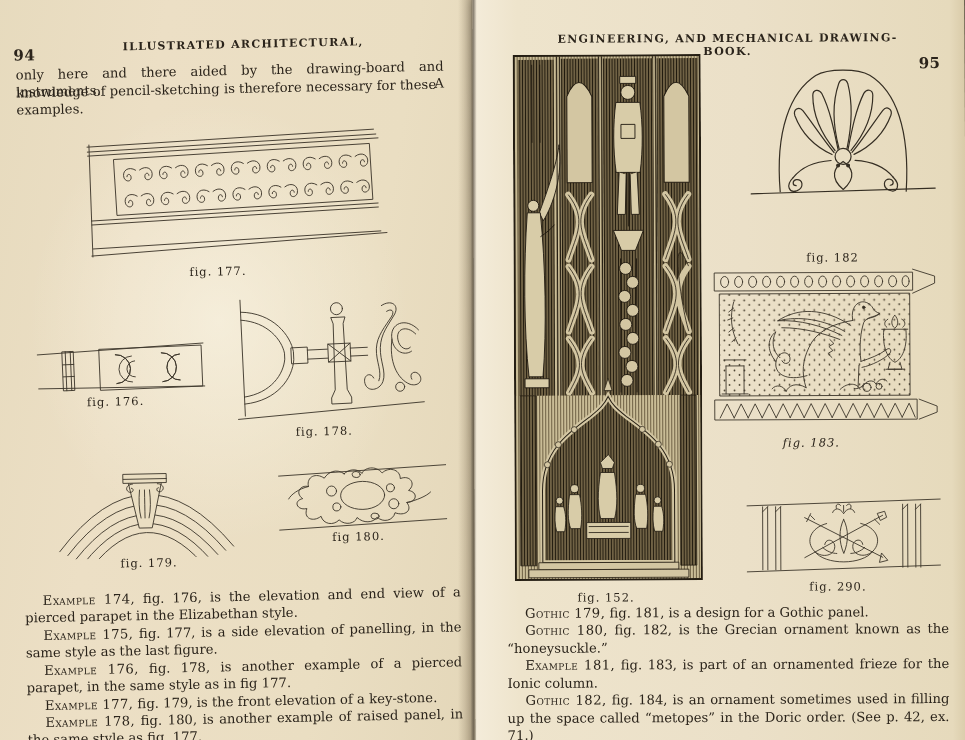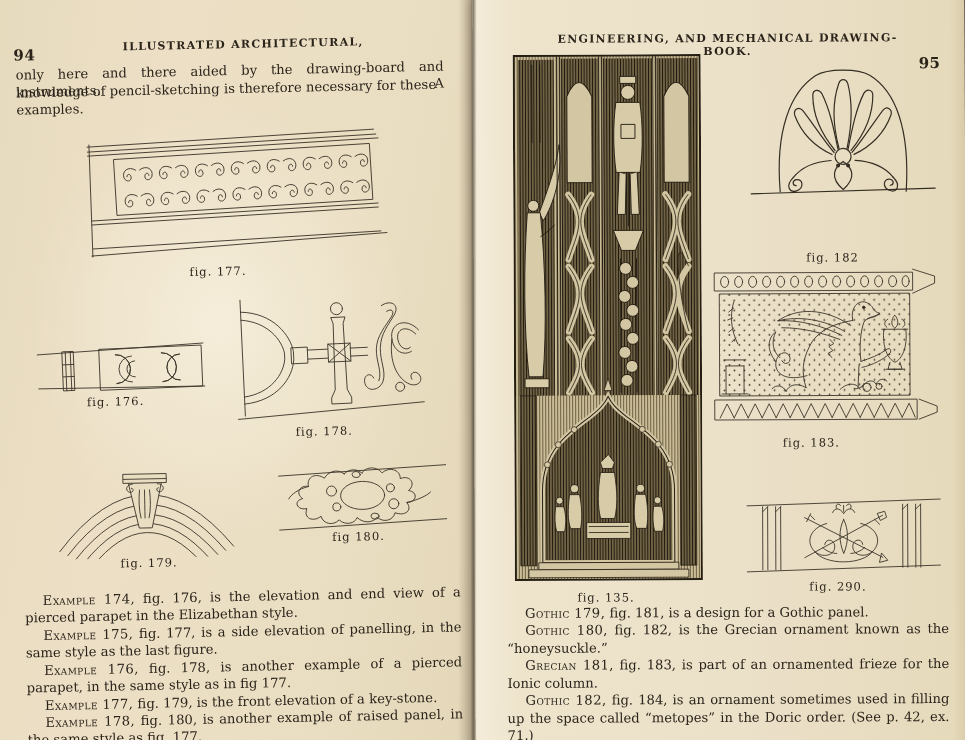--- a/index.html
+++ b/index.html
@@ -264,21 +264,21 @@
           <path d="M41,452 C40,462 40,470 42,477 L50,477 C52,466 51,458 49,452 Z"></path>
         <circle cx="143" cy="446" r="3.5"></circle>
           <path d="M139,452 C138,462 138,470 140,477 L148,477 C150,466 149,458 147,452 Z"></path>
         <rect x="72" y="468" width="44" height="16"></rect>
         <path d="M74,472 H114 M74,478 H114" fill="none"></path>
       </g>
       <rect x="24" y="508" width="140" height="7" fill="#d3c6a2" stroke="#241d12" stroke-width="0.8"></rect>
       <rect x="14" y="515" width="160" height="8" fill="#d3c6a2" stroke="#241d12" stroke-width="0.8"></rect>
     </svg>
   </div>
-  <div class="caption" style="left:76px;top:594px;width:110px;">fig. 135.</div>
+  <div class="caption" style="left:76px;top:594px;width:110px;">fig. 152.</div>
 
   <div class="fig" style="left:276px;top:62px;">
     <svg width="188" height="144" viewBox="0 0 188 144">
       <g class="ink">
         <path d="M2,136 L186,131"></path>
         <path d="M31,134 C26,72 42,34 67,18 C79,11 109,11 121,18 C147,34 161,72 157,134"></path>
         <circle cx="94" cy="99" r="8"></circle>
         <path d="M90,91 C84,68 83,46 90,26 C92,21 97,21 99,26 C104,46 103,68 98,91"></path>
         <path d="M86,93 C72,76 64,58 64,38 C64,32 70,31 73,36 C81,52 85,72 89,92"></path>
         <path d="M102,93 C116,76 124,58 124,38 C124,32 118,31 115,36 C107,52 103,72 99,92"></path>
@@ -348,21 +348,21 @@
         <path d="M183,48 C179,52 179,58 183,61 C187,58 187,52 183,48 M176,52 C172,54 172,58 175,60 M190,52 C194,54 194,58 191,60"></path>
 
         <rect x="3" y="132" width="202" height="20"></rect>
         <path d="M207,132 L225,139 L225,145 L207,152"></path>
         <g>
           <path d="M8,150 L15,136 L22,150 M22,150 L29,136 L36,150 M36,150 L43,136 L50,150 M50,150 L57,136 L64,150 M64,150 L71,136 L78,150 M78,150 L85,136 L92,150 M92,150 L99,136 L106,150 M106,150 L113,136 L120,150 M120,150 L127,136 L134,150 M134,150 L141,136 L148,150 M148,150 L155,136 L162,150 M162,150 L169,136 L176,150 M176,150 L183,136 L190,150 M190,150 L197,136 L203,150"></path>
         </g>
       </g>
     </svg>
   </div>
-  <div class="caption" style="left:282px;top:440px;width:110px;">fig. 183.</div>
+  <div class="caption" style="left:282px;top:440px;width:110px;font-style:italic;">fig. 183.</div>
 
   <div class="fig" style="left:272px;top:496px;">
     <svg width="194" height="88" viewBox="0 0 194 88">
       <g class="ink-thin">
         <path d="M0,14 L194,8 M0,80 L194,74"></path>
         <path d="M16,15 V78 M21,15 V78 M29,15 V78 M34,15 V78 M16,20 L21,15 M29,20 L34,15"></path>
         <path d="M156,13 V76 M161,13 V76 M169,13 V76 M174,13 V76 M156,18 L161,13 M169,18 L174,13"></path>
 
         <path d="M58,26 L136,66 M135,62 L141,69 L133,71 Z"></path>
         <path d="M60,30 L64,22 M64,24 L68,28"></path>
@@ -375,18 +375,18 @@
         <path d="M97,22 C93,16 88,16 86,21 M97,22 C101,16 106,16 108,21 M97,20 L97,14 M90,17 C88,13 92,11 94,14 M104,17 C106,13 102,11 100,14"></path>
         <path d="M76,56 C80,60 86,62 90,62 M118,56 C114,60 108,62 104,62"></path>
       </g>
     </svg>
   </div>
   <div class="caption" style="left:308px;top:584px;width:110px;">fig. 290.</div>
 
   <div style="position:absolute;left:32px;top:608px;width:442px;">
     <p class="para"><span class="exlabel">Gothic 179,</span><span> fig. 181, is a design for a Gothic panel.</span></p>
     <p class="para"><span class="exlabel">Gothic 180,</span><span> fig. 182, is the Grecian ornament known as the “honeysuckle.”</span></p>
-    <p class="para"><span class="exlabel">Grecian 181,</span><span> fig. 183, is part of an ornamented frieze for the Ionic column.</span></p>
+    <p class="para"><span class="exlabel">Example 181,</span><span> fig. 183, is part of an ornamented frieze for the Ionic column.</span></p>
     <p class="para"><span class="exlabel">Gothic 182,</span><span> fig. 184, is an ornament sometimes used in filling up the space called “metopes” in the Doric order.  (See p. 42, ex. 71.)</span></p>
   </div>
 </div>
 
 <div class="spine-shadow"></div>
 
 </body></html>

